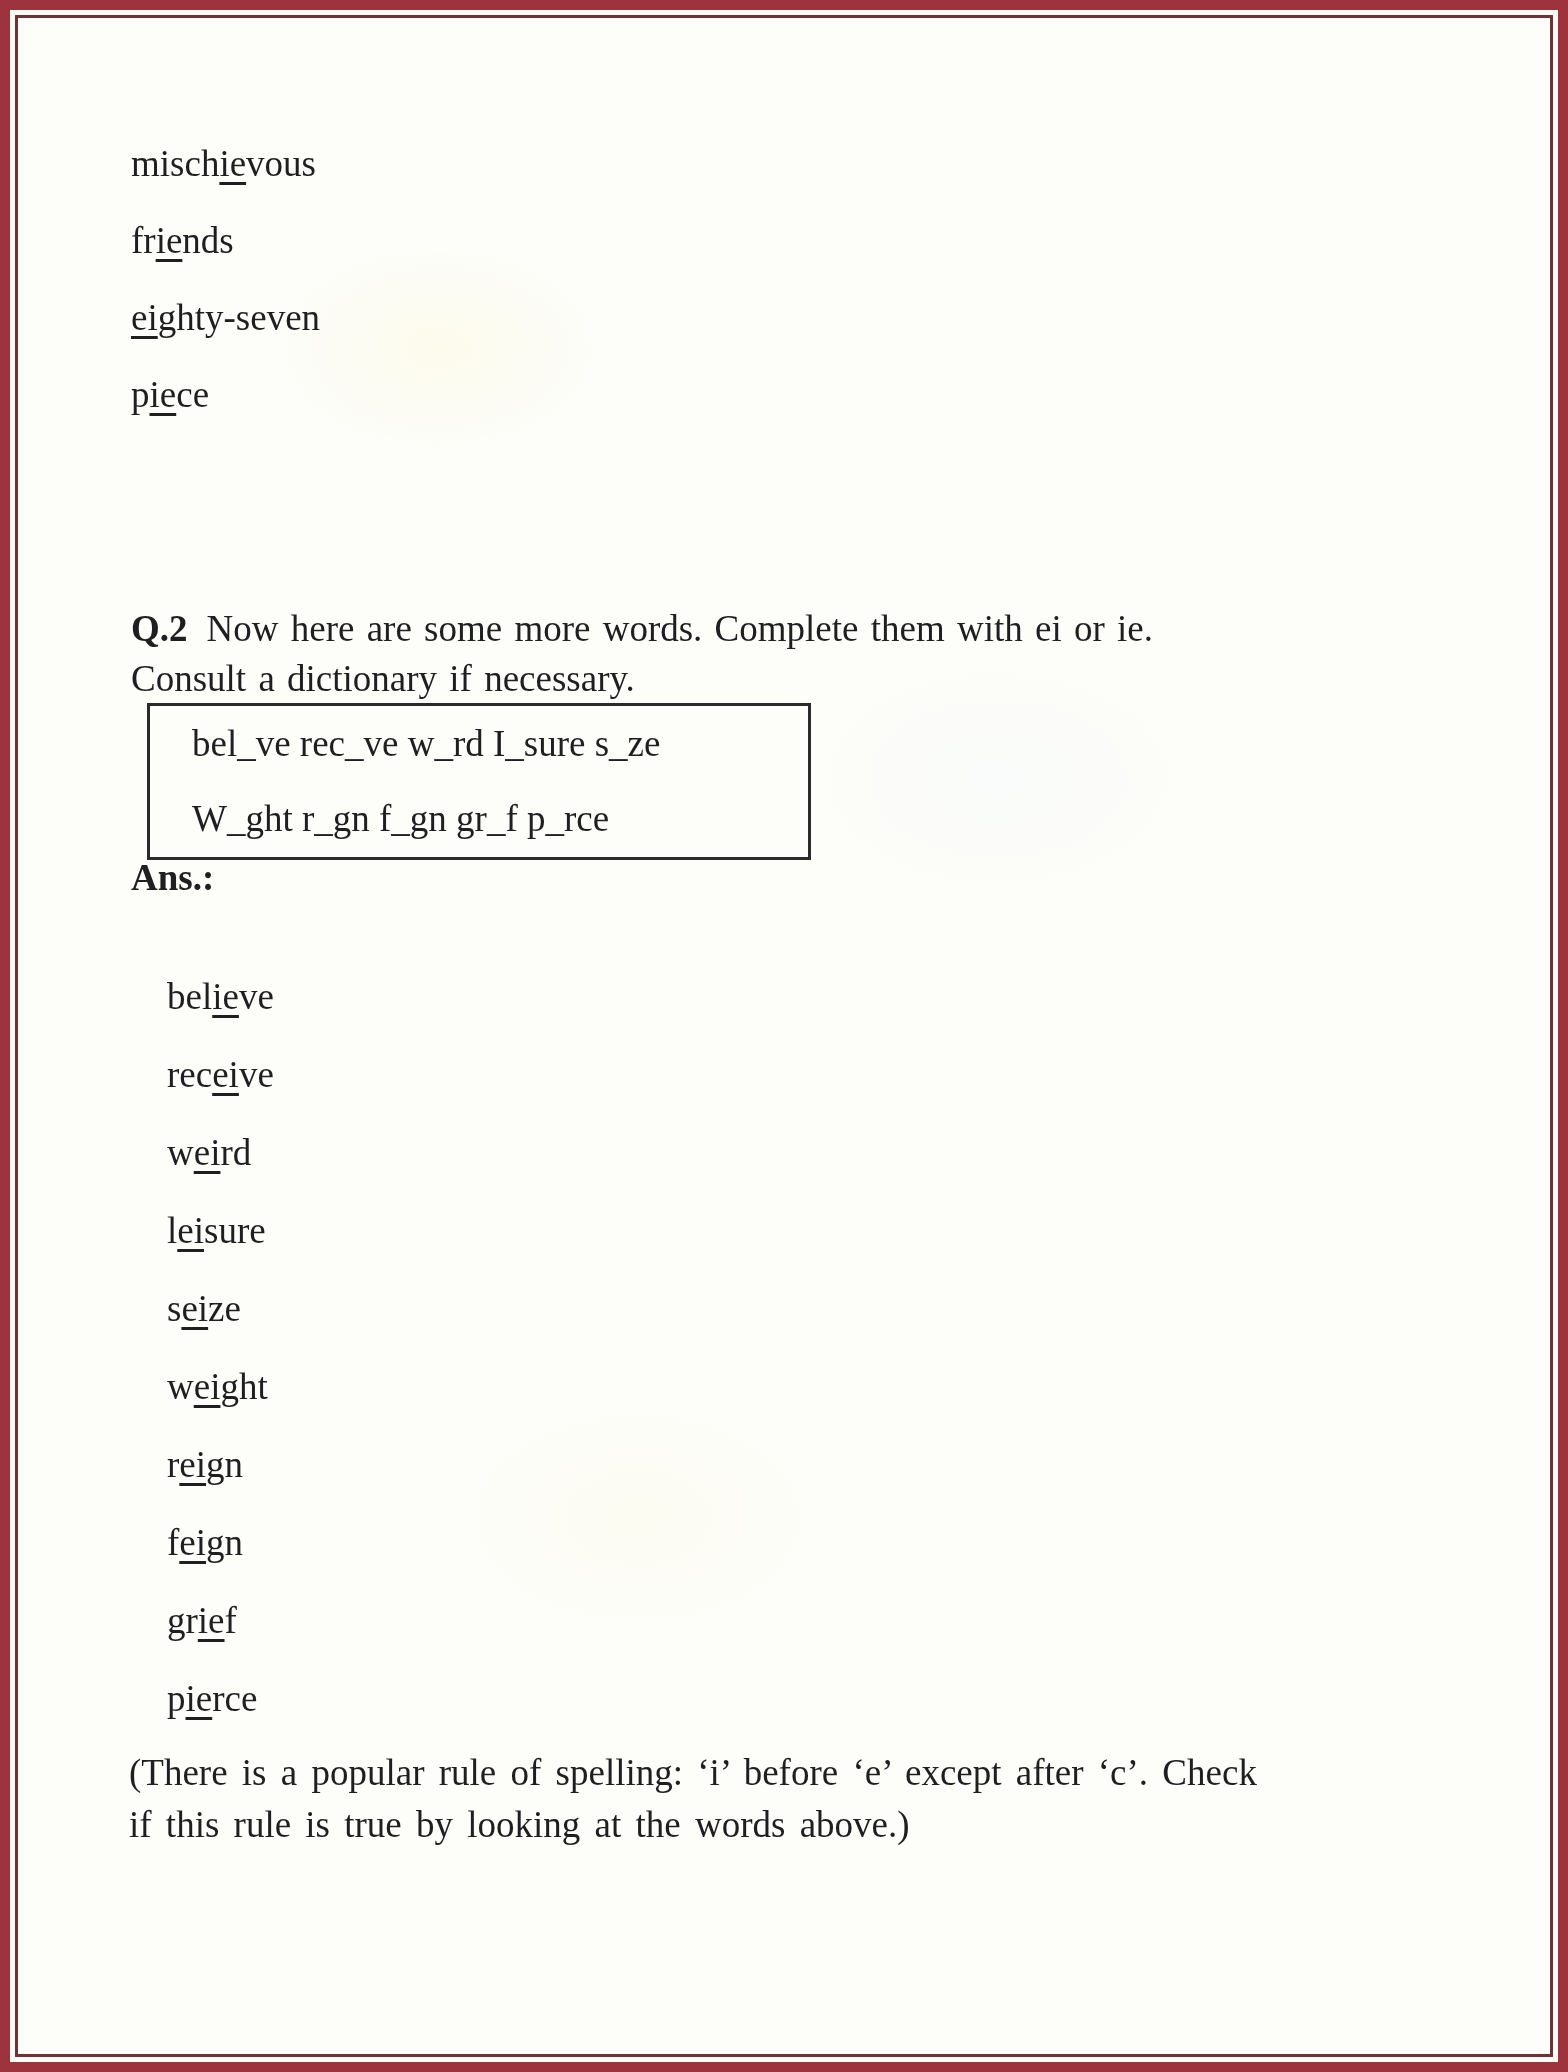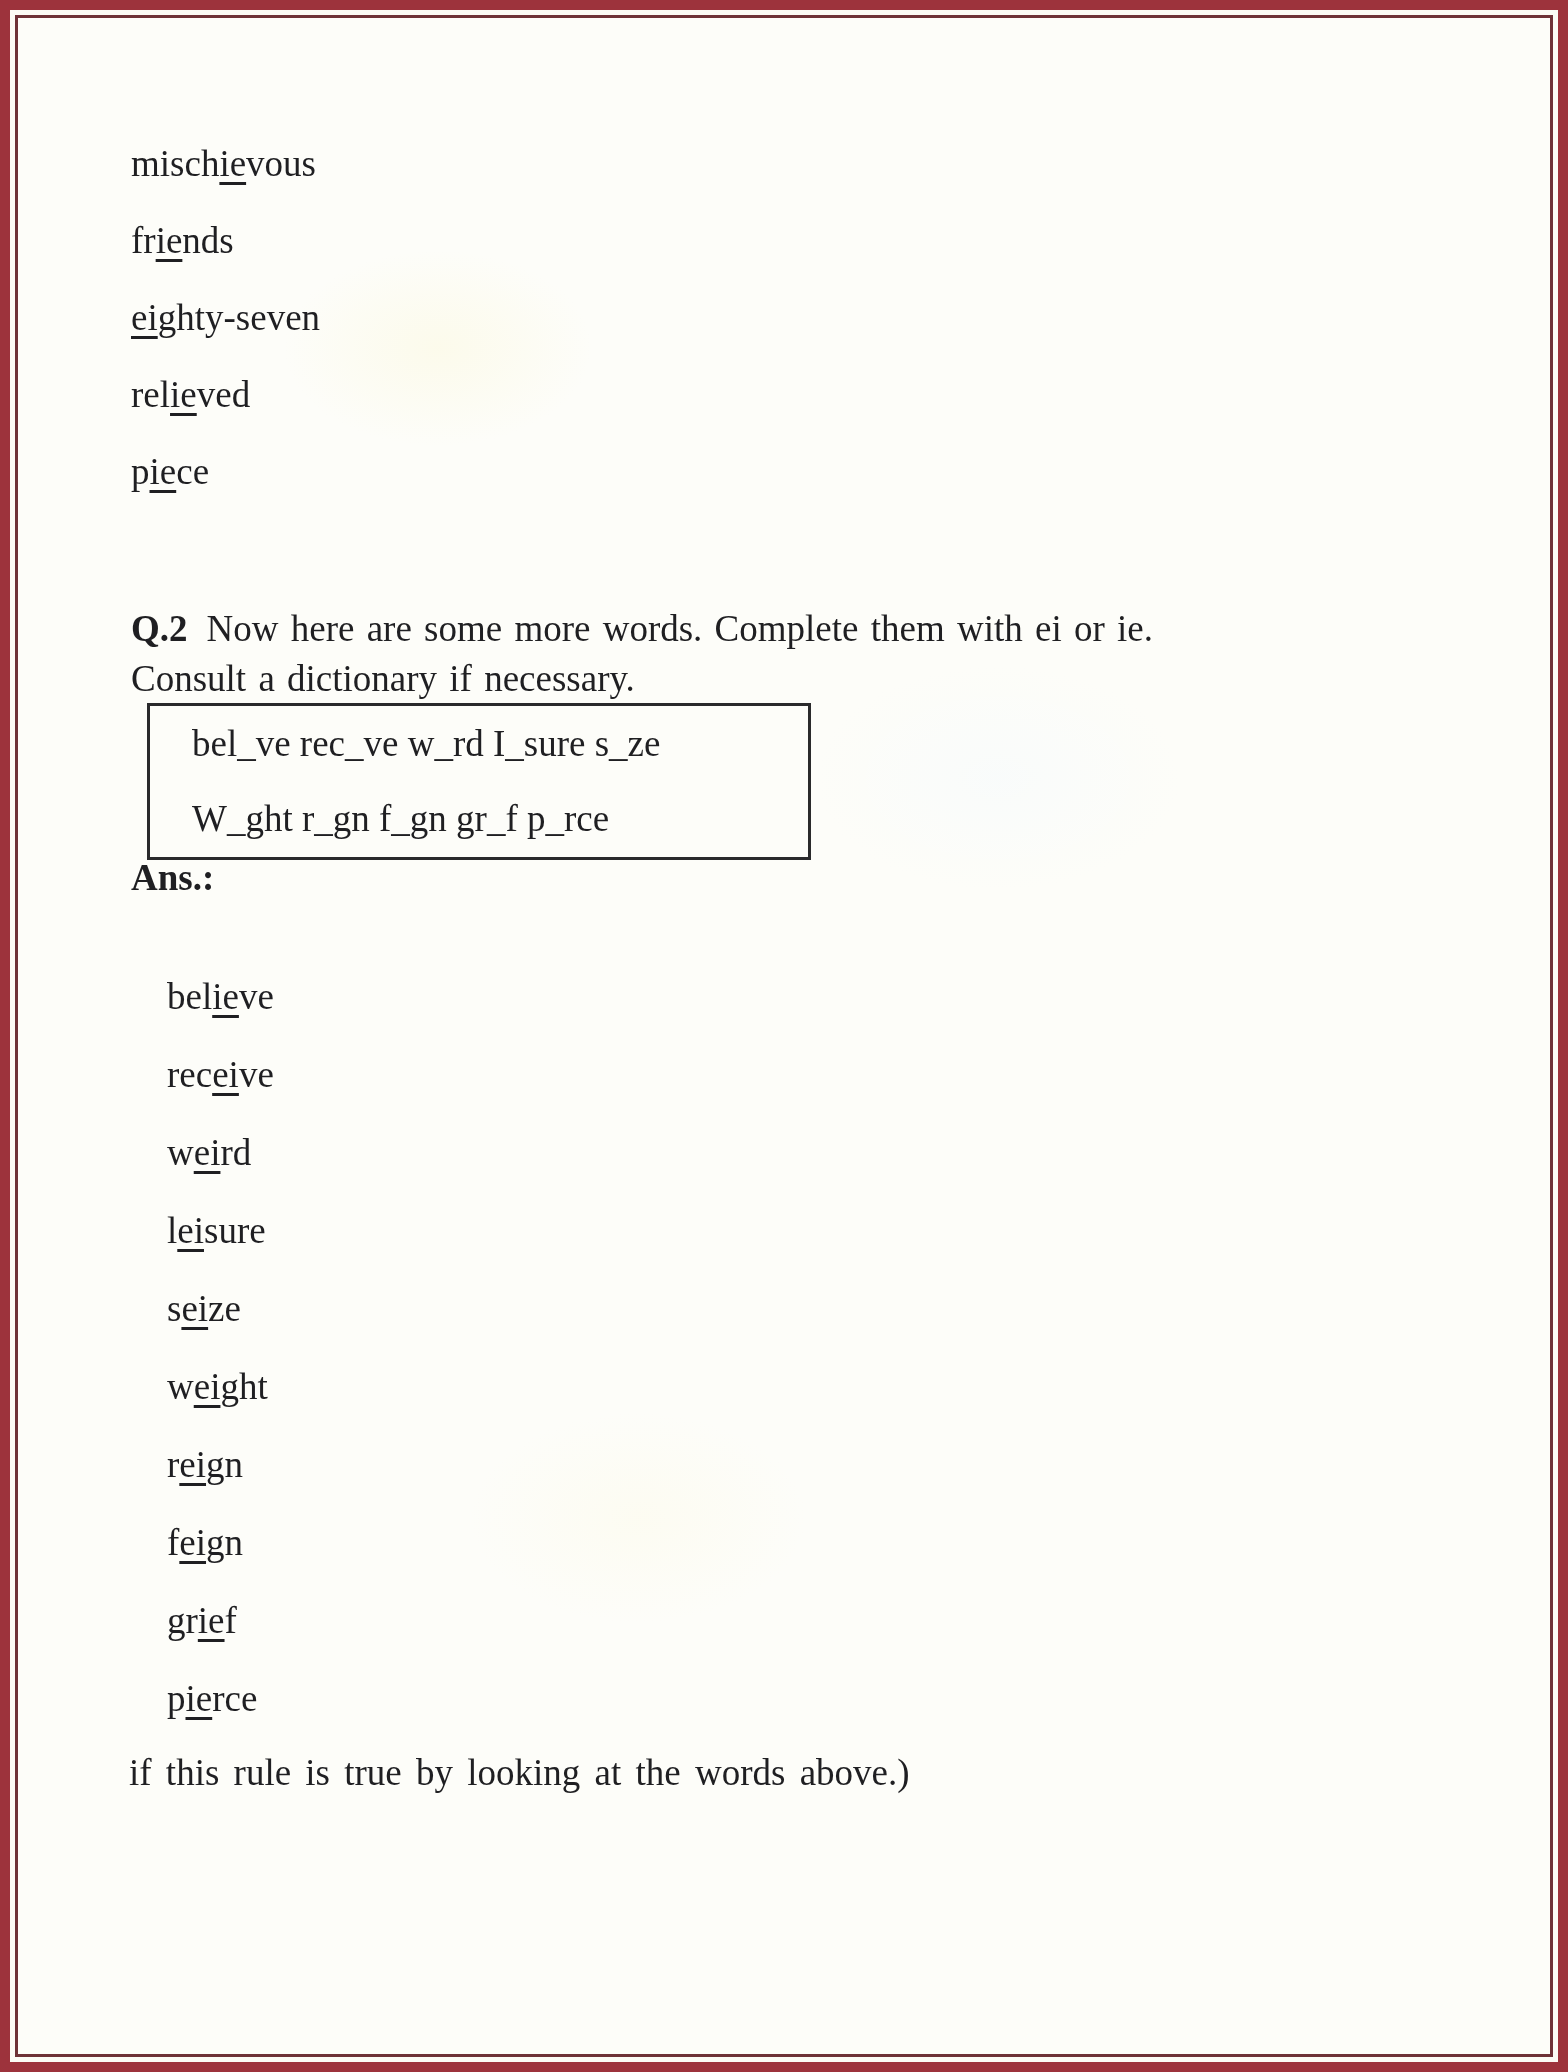--- a/index.html
+++ b/index.html
@@ -63,21 +63,20 @@
 </head>
 <body>
 
 <div class="frame-gap"></div>
 <div class="sheet"></div>
 
 <ul class="abs word-list intro" style="left:131px; top:125px;">
     <li><span>misch</span><span class="u">ie</span><span>vous</span></li>
     <li><span>fr</span><span class="u">ie</span><span>nds</span></li>
     <li><span></span><span class="u">ei</span><span>ghty-seven</span></li>
-    <li><span>rel</span><span class="u">ie</span><span>ved</span></li>
     <li><span>p</span><span class="u">ie</span><span>ce</span></li>
   </ul>
 
 <div class="abs question" style="left:131px; top:604px;">
   <div>
     <span class="qnum">Q.2</span><span>Now here are some more words. Complete them with ei or ie.</span>
   </div>
   <div>Consult a dictionary if necessary.</div>
 </div>
 
@@ -95,14 +94,15 @@
     <li><span>l</span><span class="u">ei</span><span>sure</span></li>
     <li><span>s</span><span class="u">ei</span><span>ze</span></li>
     <li><span>w</span><span class="u">ei</span><span>ght</span></li>
     <li><span>r</span><span class="u">ei</span><span>gn</span></li>
     <li><span>f</span><span class="u">ei</span><span>gn</span></li>
     <li><span>gr</span><span class="u">ie</span><span>f</span></li>
     <li><span>p</span><span class="u">ie</span><span>rce</span></li>
   </ul>
 
 <div class="abs note" style="left:129px; top:1747px;">
+  <div>(There is a popular rule of spelling: ‘i’ before ‘e’ except after ‘c’. Check</div>
   <div>if this rule is true by looking at the words above.)</div>
 </div>
 
 </body></html>

